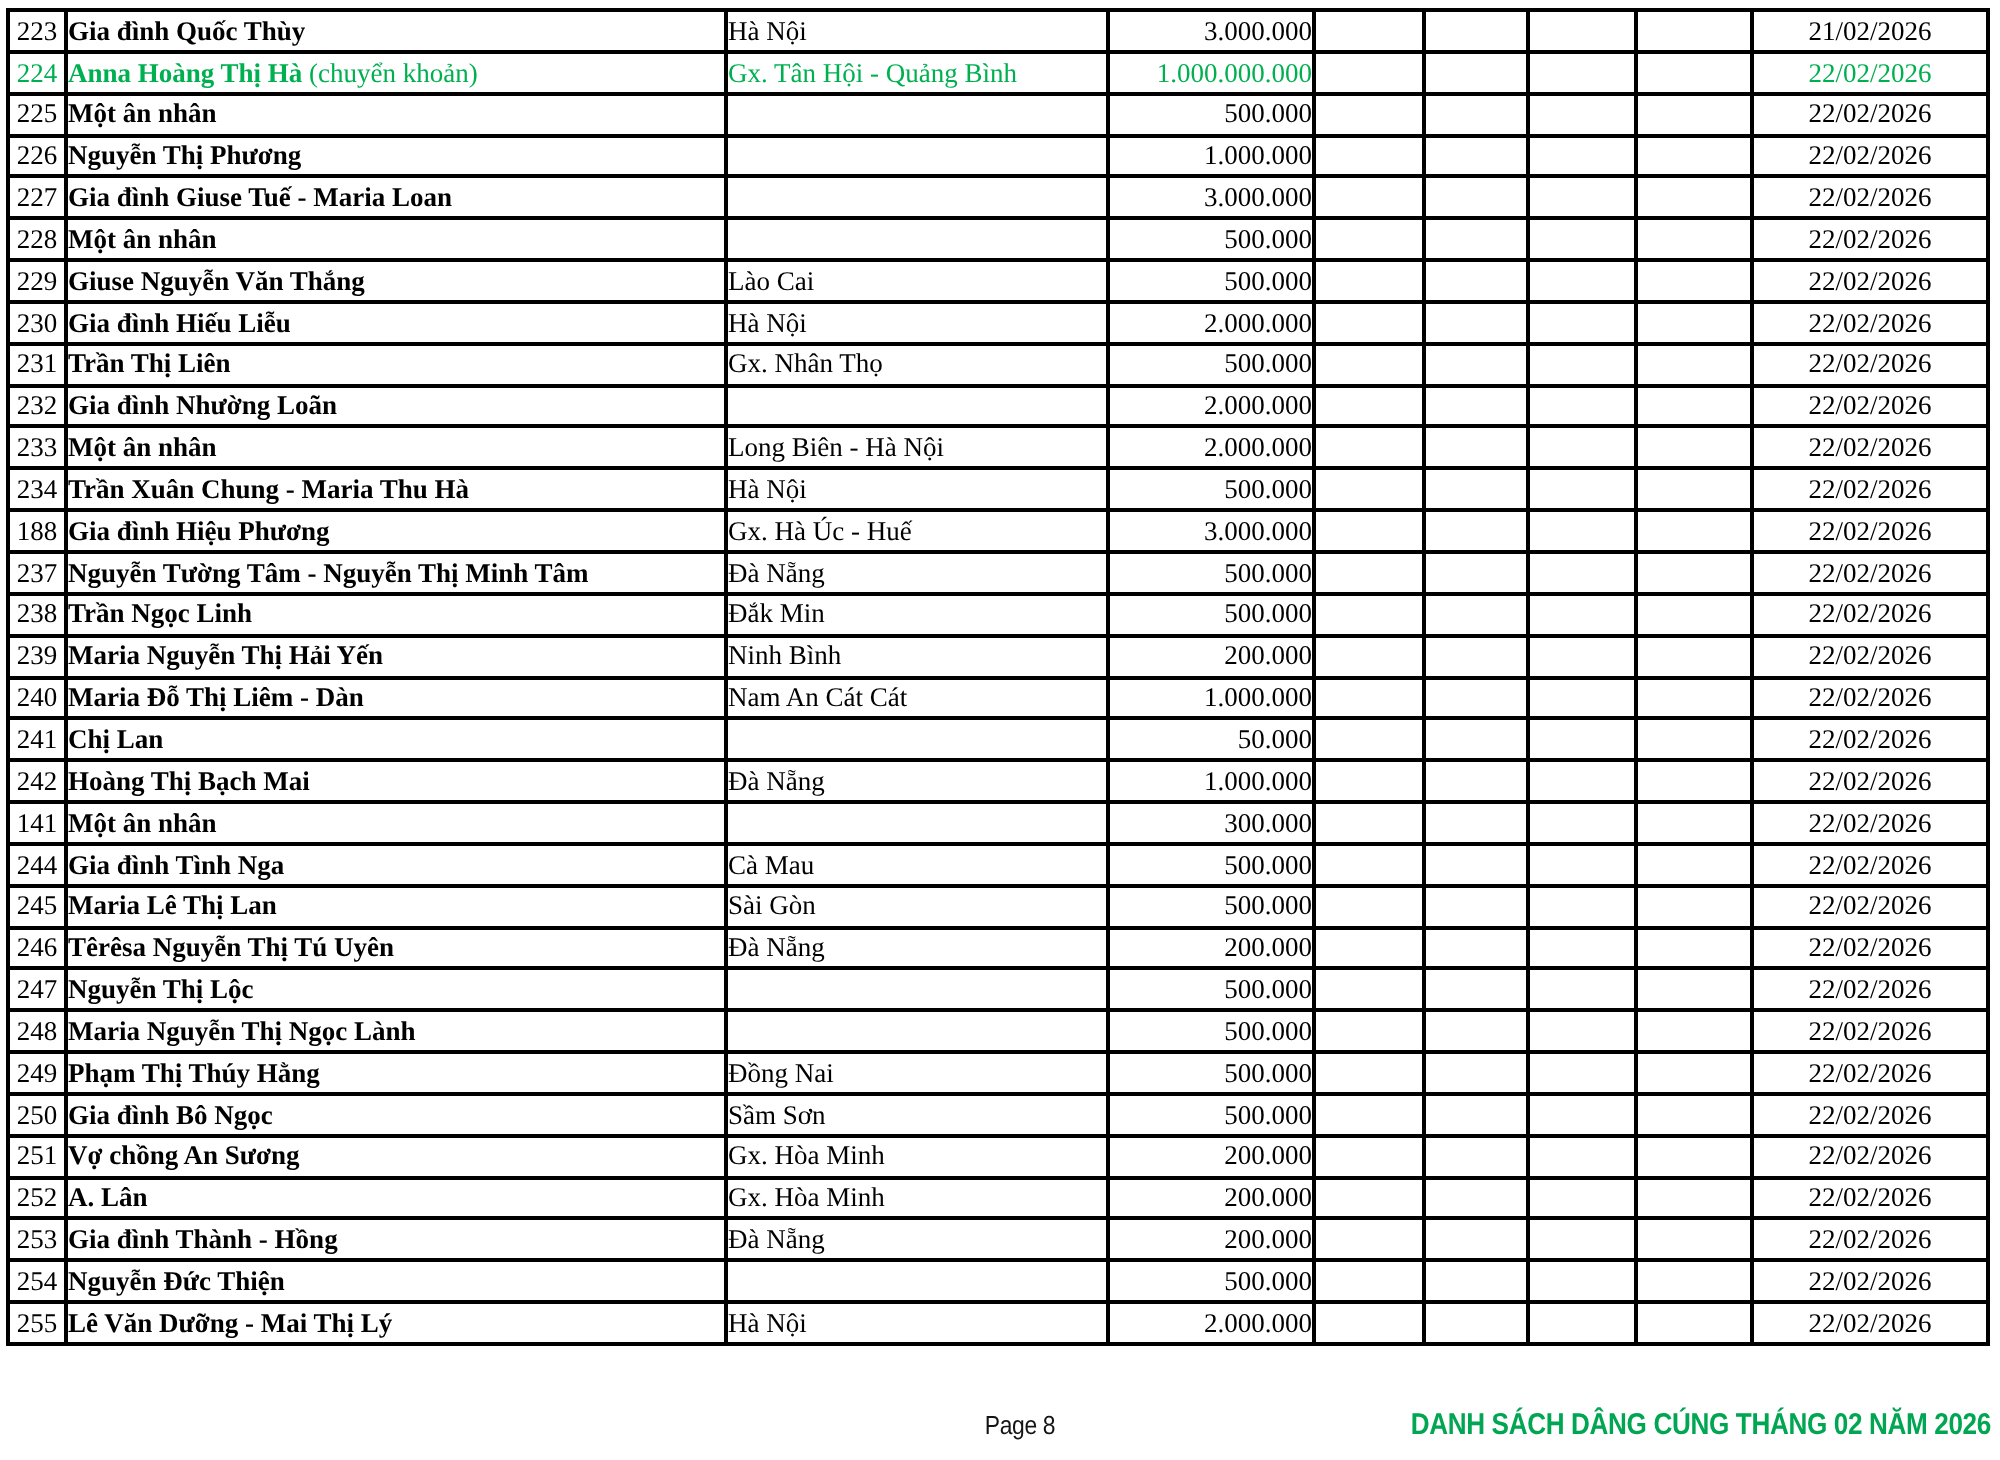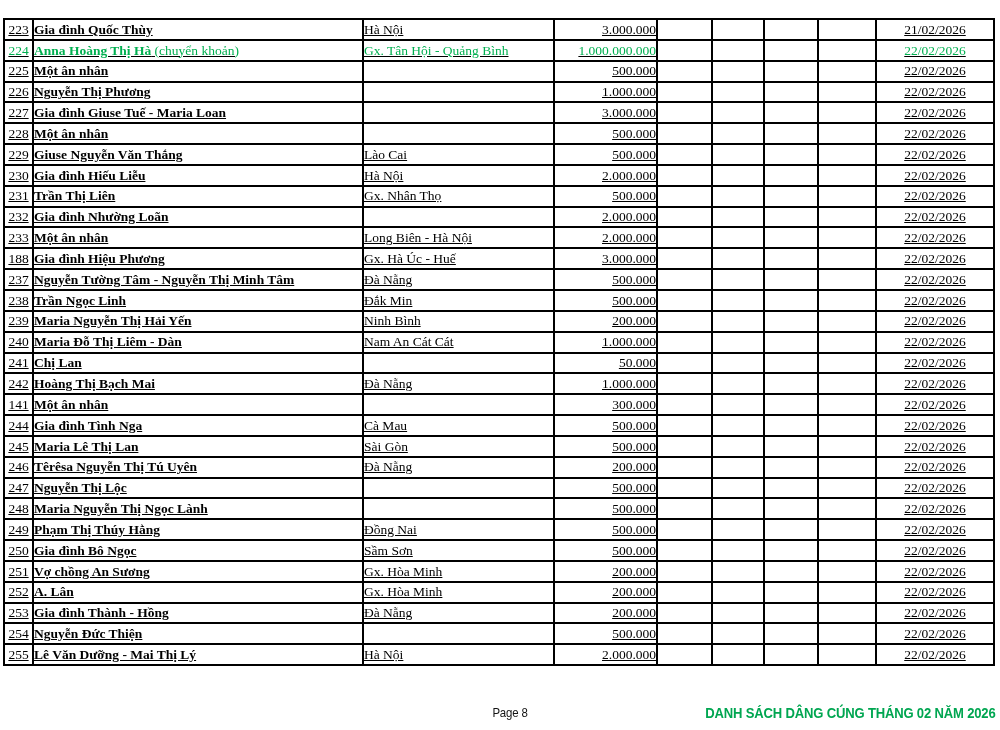--- a/index.html
+++ b/index.html
@@ -12,25 +12,24 @@
     position: relative;
     overflow: hidden;
   }
   .page {
     position: absolute;
     inset: 0;
   }
   table.donation-table {
     position: absolute;
     left: 3px;
-    top: 18px;
+    top: 4px;
     width: 990px;
     border-collapse: collapse;
     table-layout: fixed;
-    text-decoration: underline;
   }
   table.donation-table td {
     border: 2px solid #000000;
     padding: 0;
     height: 18.85px;
     font-size: 13.5px;
     line-height: 1;
     color: #000000;
     white-space: nowrap;
     overflow: hidden;
@@ -203,20 +202,31 @@
           <td class="cell-name"><span>Một ân nhân</span><span class="note"></span></td>
           <td class="cell-loc">Long Biên - Hà Nội</td>
           <td class="cell-amt">2.000.000</td>
           <td class="cell-empty"></td>
           <td class="cell-empty"></td>
           <td class="cell-empty"></td>
           <td class="cell-empty"></td>
           <td class="cell-date">22/02/2026</td>
         </tr>
         <tr>
+          <td class="cell-no">234</td>
+          <td class="cell-name"><span>Trần Xuân Chung - Maria Thu Hà</span><span class="note"></span></td>
+          <td class="cell-loc">Hà Nội</td>
+          <td class="cell-amt">500.000</td>
+          <td class="cell-empty"></td>
+          <td class="cell-empty"></td>
+          <td class="cell-empty"></td>
+          <td class="cell-empty"></td>
+          <td class="cell-date">22/02/2026</td>
+        </tr>
+        <tr>
           <td class="cell-no">188</td>
           <td class="cell-name"><span>Gia đình Hiệu Phương</span><span class="note"></span></td>
           <td class="cell-loc">Gx. Hà Úc - Huế</td>
           <td class="cell-amt">3.000.000</td>
           <td class="cell-empty"></td>
           <td class="cell-empty"></td>
           <td class="cell-empty"></td>
           <td class="cell-empty"></td>
           <td class="cell-date">22/02/2026</td>
         </tr>

